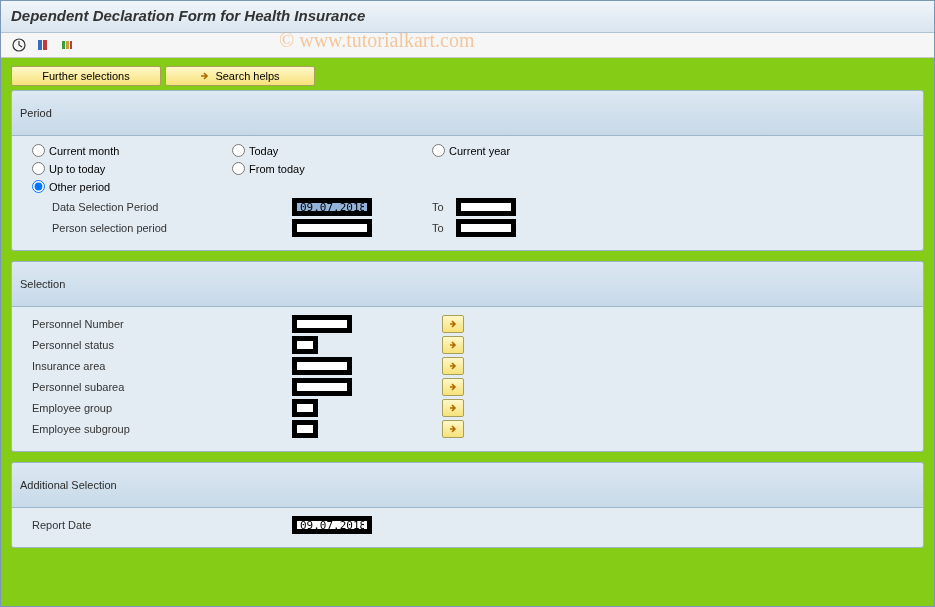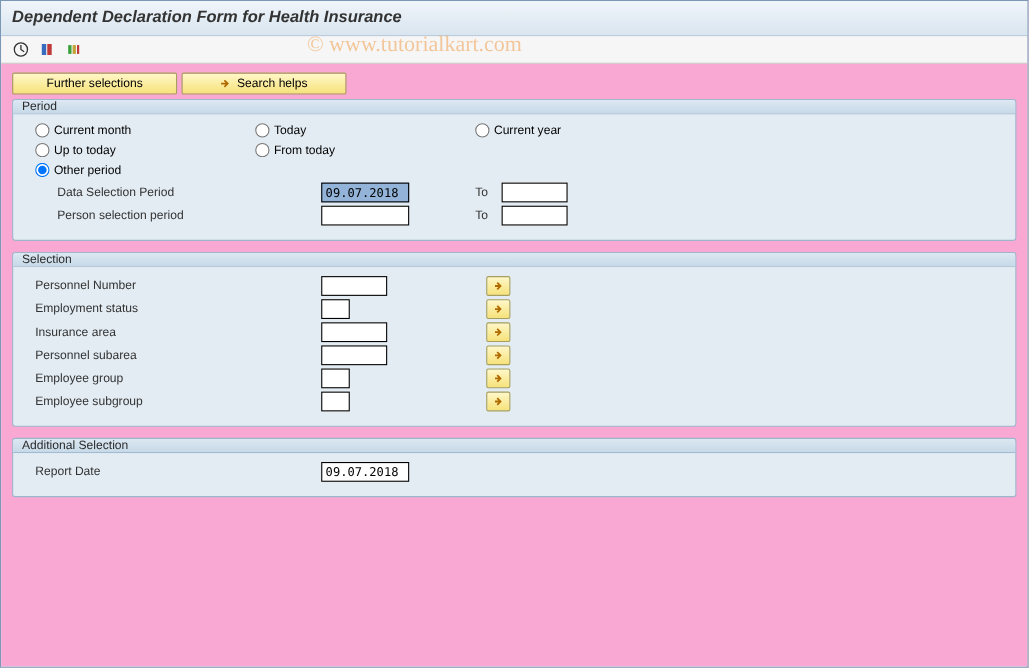--- a/index.html
+++ b/index.html
@@ -50,21 +50,21 @@
       color: #f0a050;
       opacity: 0.55;
       font-size: 20px;
       font-family: Georgia, serif;
       pointer-events: none;
       z-index: 5;
       margin-left: 48px;
     }
     .content {
       flex: 1;
-      background: #f9a8d4;
+      background: #84cc16;
       padding: 8px 10px;
       overflow: auto;
     }
     .action-row {
       display: flex;
       gap: 4px;
       margin-bottom: 4px;
     }
     .yellow-btn {
       background: linear-gradient(to bottom, #fff7c8 0%, #f6e27a 100%);
@@ -82,21 +82,21 @@
     }
     .group {
       border: 1px solid #9db6cc;
       border-radius: 3px;
       background: #e3ecf3;
       margin-bottom: 10px;
     }
     .group-title {
       background: linear-gradient(to bottom, #dce8f2, #c7d9e8);
       border-bottom: 1px solid #9db6cc;
-      padding: 0 8px;
+      padding: 16px 8px;
       font-size: 11px;
       color: #2a2a2a;
       border-radius: 3px 3px 0 0;
     }
     .group-body { padding: 8px 20px 10px; }
     .radio-row {
       display: flex;
       align-items: center;
       margin-bottom: 5px;
     }
@@ -109,21 +109,21 @@
     .col2 { width: 200px; }
     .col3 { width: 200px; }
     .field-row {
       display: flex;
       align-items: center;
       margin-bottom: 3px;
     }
     .label-col { width: 260px; padding-left: 20px; color: #333; }
     .label-col.plain { padding-left: 0; }
     .input-text {
-      border: 1px solid #000000;
+      border: 5px solid #000000;
       background: #fff;
       height: 18px;
       padding: 1px 3px;
       font-family: monospace;
       font-size: 11px;
     }
     .input-text.highlight { background: #93b4d8; }
     .input-w80 { width: 80px; }
     .input-w60 { width: 60px; }
     .input-w26 { width: 26px; }
@@ -244,21 +244,21 @@
       <div class="field-row">
         <span class="label-col plain">Personnel Number</span>
         <input class="input-text input-w60" value="" style="">
         <span class="sel-btn">
           <svg class="arrow-svg" viewBox="0 0 10 10">
               <path d="M2 5 h4 M4 2 l3 3 l-3 3" stroke="#b06a00" stroke-width="1.6" fill="none"></path>
             </svg>
         </span>
       </div>
       <div class="field-row">
-        <span class="label-col plain">Employment status</span>
+        <span class="label-col plain">Personnel status</span>
         <input class="input-text input-w26" value="" style="">
         <span class="sel-btn" style="margin-left:124px">
           <svg class="arrow-svg" viewBox="0 0 10 10">
               <path d="M2 5 h4 M4 2 l3 3 l-3 3" stroke="#b06a00" stroke-width="1.6" fill="none"></path>
             </svg>
         </span>
       </div>
       <div class="field-row">
         <span class="label-col plain">Insurance area</span>
         <input class="input-text input-w60" value="" style="">

